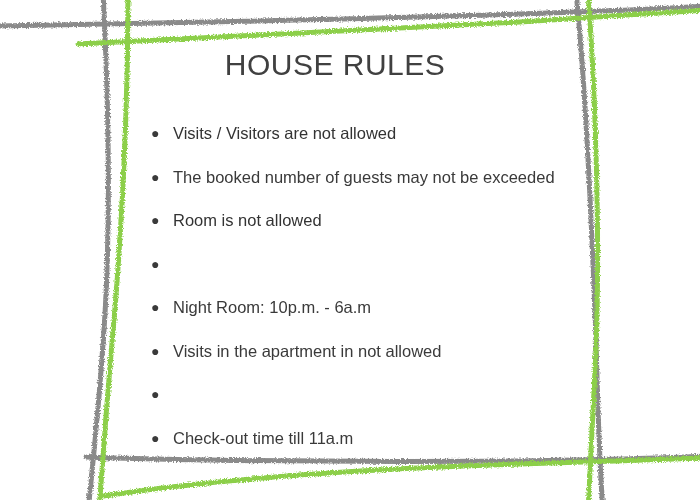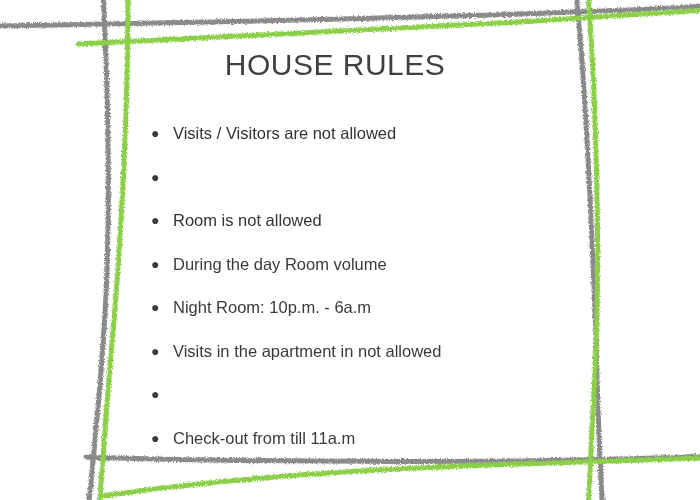--- a/index.html
+++ b/index.html
@@ -118,40 +118,40 @@
   <div id="content">
     <h1 id="title">HOUSE RULES</h1>
 
     <ul id="rules">
       <li class="rule bold">
         <span class="bullet">●</span>
         <span class="rule-text">Visits / Visitors are not allowed</span>
       </li>
       <li class="rule">
         <span class="bullet">●</span>
+        <span class="rule-text">The booked number of guests may not be exceeded</span>
       </li>
       <li class="rule bold">
         <span class="bullet">●</span>
         <span class="rule-text">Room is not allowed</span>
       </li>
       <li class="rule">
         <span class="bullet">●</span>
-        <span class="rule-text">During the day Room volume</span>
       </li>
       <li class="rule">
         <span class="bullet">●</span>
         <span class="rule-text">Night Room: 10p.m. - 6a.m</span>
       </li>
       <li class="rule">
         <span class="bullet">●</span>
         <span class="rule-text">Visits in the apartment in not allowed</span>
       </li>
       <li class="rule">
         <span class="bullet">●</span>
       </li>
       <li class="rule">
         <span class="bullet">●</span>
-        <span class="rule-text">Check-out from till 11a.m</span>
+        <span class="rule-text">Check-out time till 11a.m</span>
       </li>
     </ul>
   </div>
 
 </div>
 
 </body></html>

